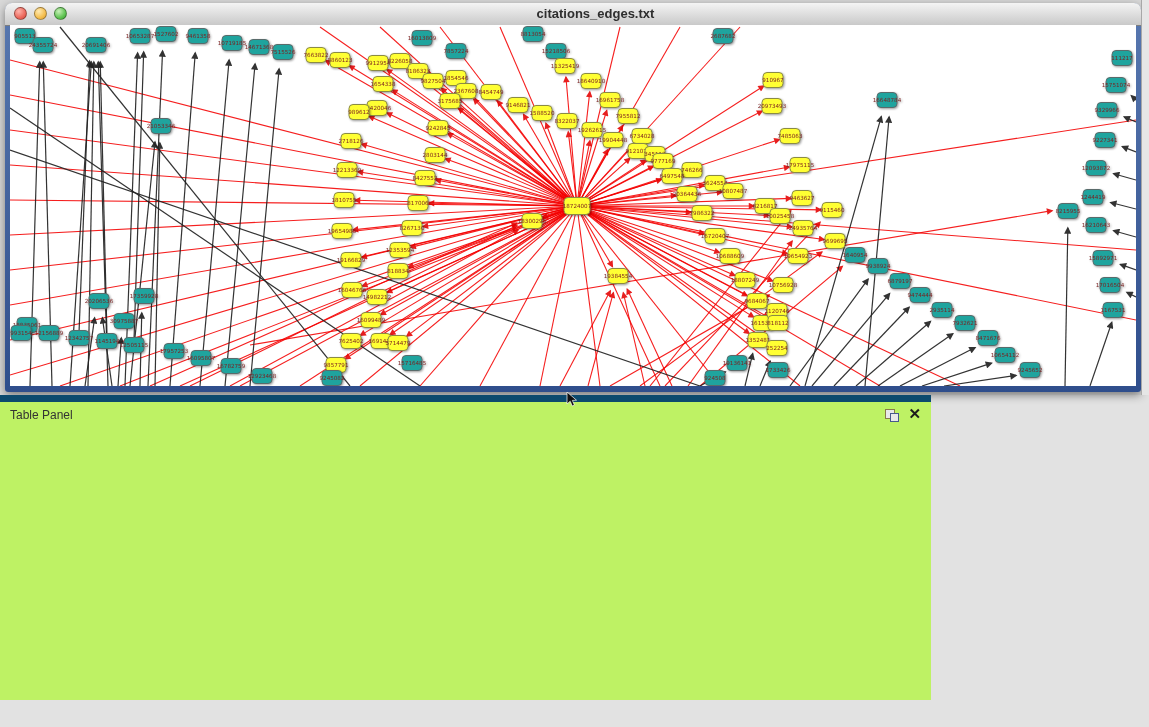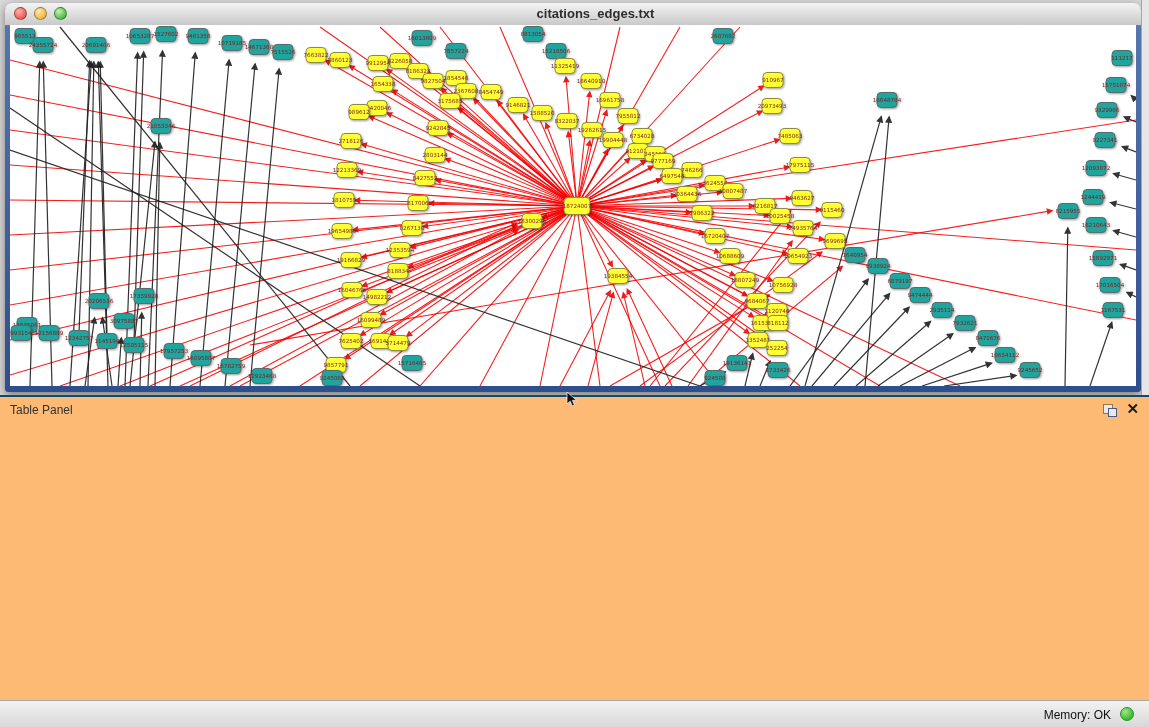--- a/index.html
+++ b/index.html
@@ -24,21 +24,21 @@
   .canvas{position:absolute;left:5px;right:5px;top:22px;bottom:6px;background:#fff;overflow:hidden;}
   .canvas svg{display:block;}
   .gnode{filter:drop-shadow(1px 1.2px .8px rgba(0,0,0,.4));}
   .gnode rect.t{fill:#1fa49e;stroke:#5a6b6b;stroke-width:1;}
   .gnode rect.y{fill:#ffff33;stroke:#8b8b45;stroke-width:1;}
   .gnode text{font-family:"DejaVu Sans",sans-serif;font-size:5.6px;fill:#7b1f1f;text-anchor:middle;}
   .e-r{stroke:#f40000;stroke-width:1.1;opacity:.88;}
   .e-k{stroke:#222;stroke-width:1.2;opacity:.92;}
 
   
-  .table-panel{position:absolute;left:0;top:395px;width:1149px;height:305px;background:#fdba74;border-top:2px solid #0c4a6e;box-sizing:border-box;}
+  .table-panel{position:absolute;left:0;top:395px;width:931px;height:305px;background:#bef264;border-top:7px solid #0c4a6e;box-sizing:border-box;}
   .tp-title{position:absolute;left:10px;top:6px;font-size:12px;color:#333;}
   .tp-float{position:absolute;right:32px;top:7px;width:14px;height:13px;cursor:pointer;}
   .tp-float .sq1{position:absolute;left:0;top:0;width:8px;height:8px;border:1px solid #8a7a4a;background:#e9e9e9;}
   .tp-float .sq2{position:absolute;right:0;bottom:0;width:7px;height:7px;border:1px solid #47598c;background:#e9e9e9;}
   .tp-close{position:absolute;right:10px;top:3px;font-size:15px;font-weight:bold;color:#1c1c1c;cursor:pointer;}
 
   
   .status-bar{position:absolute;left:0;top:700px;width:1149px;height:27px;background:linear-gradient(#f2f2f2,#d8d8d8);border-top:1px solid #a8a8a8;box-sizing:border-box;}
   .mem-label{position:absolute;right:38px;top:7px;font-size:12px;color:#111;}
   .mem-dot{position:absolute;right:15px;top:6px;width:14px;height:14px;border-radius:50%;border:1px solid #2e8f23;
@@ -773,18 +773,14 @@
   <div class="table-panel">
     <div class="tp-title">Table Panel</div>
     <div class="tp-float">
         <span class="sq1"></span>
         <span class="sq2"></span>
       </div>
     <div class="tp-close">✕</div>
 
   </div>
 
-  <div class="status-bar">
-    <span class="mem-label">Memory: OK</span>
-    <span class="mem-dot"></span>
-  </div>
 
 </div>
 
 </body></html>

